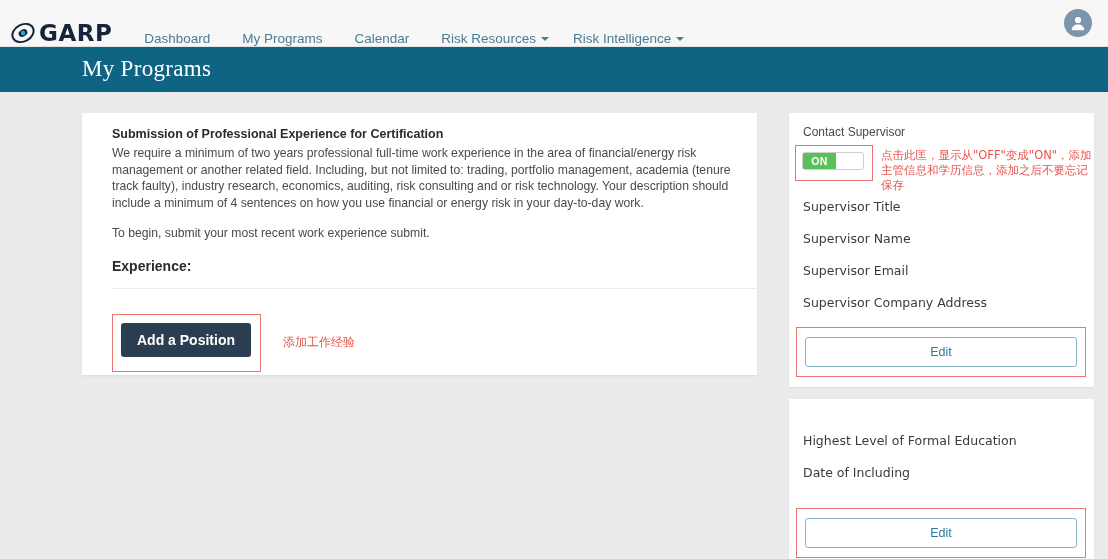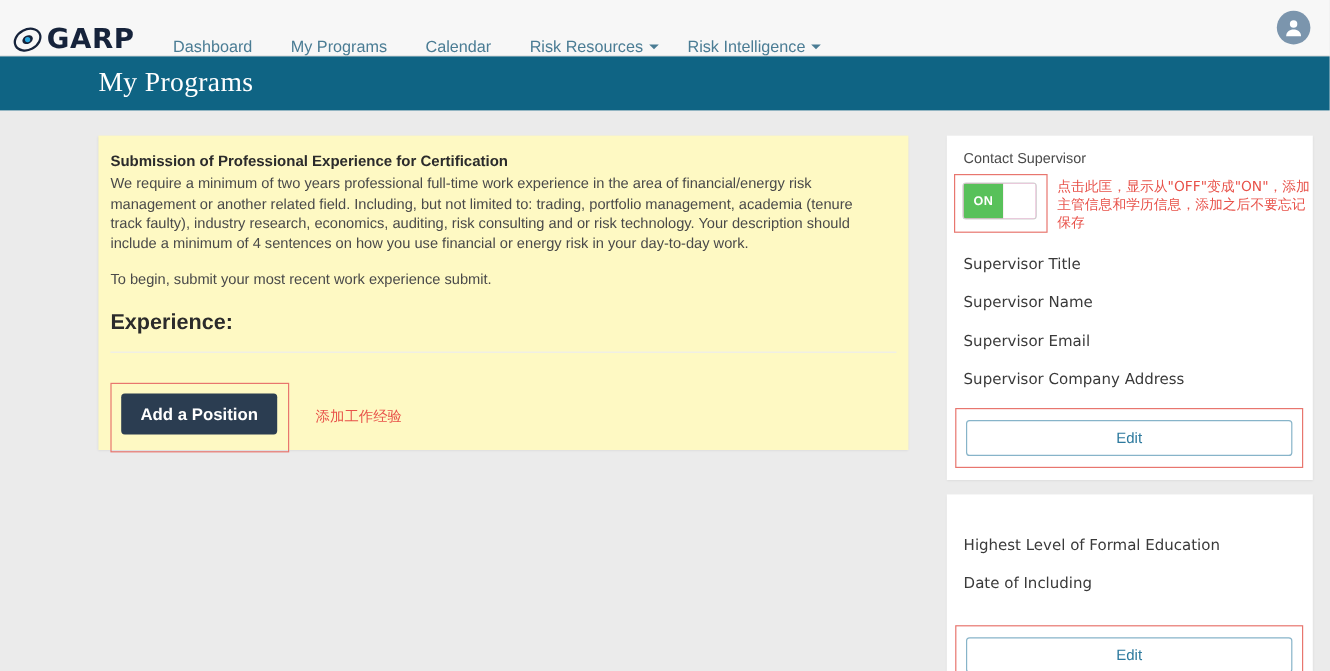--- a/index.html
+++ b/index.html
@@ -68,36 +68,37 @@
     font-family: "Liberation Serif", serif;
     font-size: 23px;
     color: #ffffff;
     letter-spacing: 0.3px;
   }
 
   
   .main-card {
     position: absolute; left: 82px; top: 113px;
     width: 675px; height: 262px;
-    background: #fef9c3;
+    background: #ffffff;
     box-shadow: 0 1px 2px rgba(0,0,0,0.08);
+    padding-left: 20px;
   }
   .mc-inner { padding: 14px 18px 0 10px; }
   .mc-heading {
     font-size: 12.5px; font-weight: bold;
     color: #2b2b2b; margin-bottom: 4px;
   }
   .mc-para {
     font-size: 12.2px; line-height: 16.5px;
     color: #4a4a4a; text-align: left;
   }
   .mc-para2 { margin-top: 14px; }
   .mc-exp {
     margin-top: 16px;
-    font-size: 18px; font-weight: bold; color: #2b2b2b;
+    font-size: 14px; font-weight: bold; color: #2b2b2b;
   }
   .mc-divider {
     margin-top: 14px;
     border-top: 1px solid #ededed;
     width: 655px;
   }
   .btn-row { margin-top: 25px; display: flex; align-items: center; }
   .annot-box-left {
     border: 1px solid #e8766e;
     padding: 8px 9px 14px 8px;
@@ -135,21 +136,21 @@
     font-size: 12px; color: #4a4a4a;
     padding-left: 14px; margin-bottom: 6px;
   }
   .toggle-annot {
     border: 1px solid #e8766e;
     display: inline-block;
     padding: 6px 8px 10px 6px;
     margin-left: 6px;
   }
   .toggle {
-    width: 62px; height: 31px;
+    width: 62px; height: 18px;
     border: 1px solid #cfcfcf;
     border-radius: 3px;
     display: flex;
     overflow: hidden;
     background: #f9a8d4;
     cursor: pointer;
   }
   .toggle-on {
     background: #58c15a;
     color: #ffffff;

